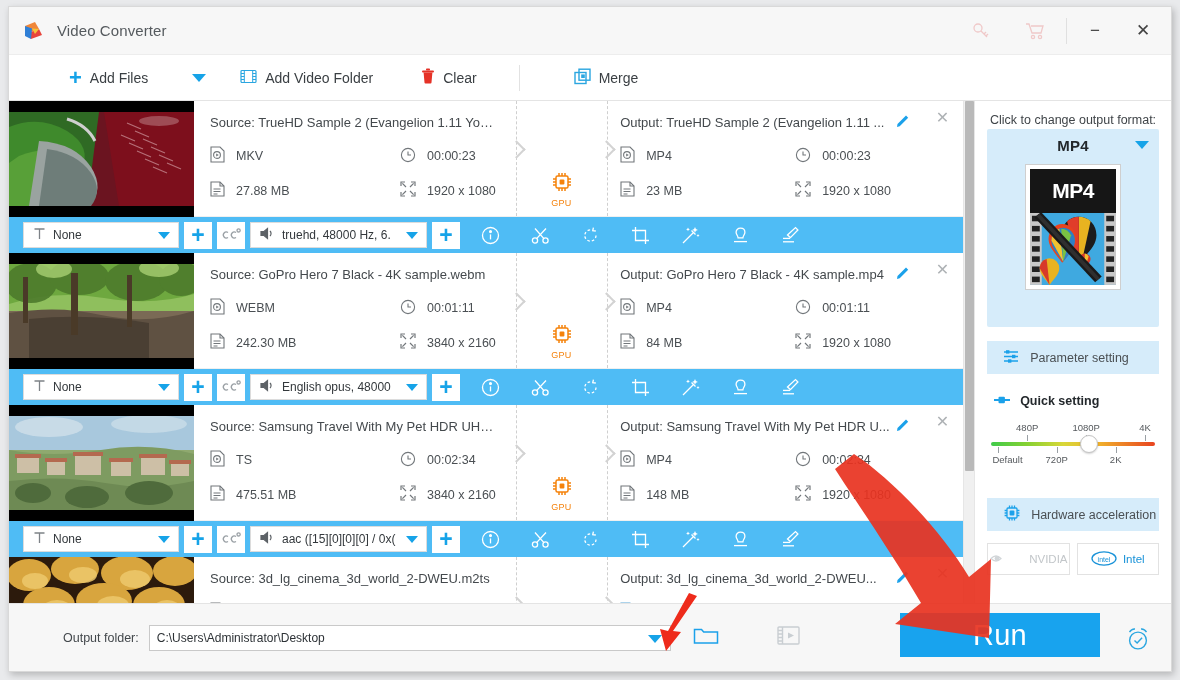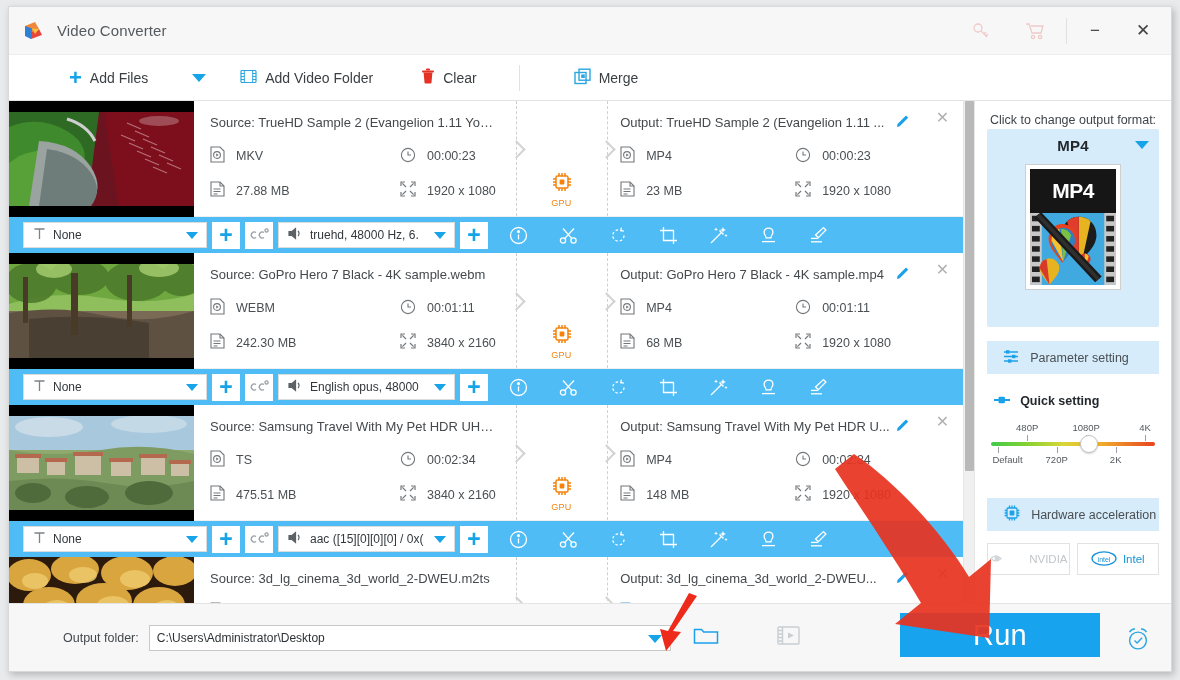--- a/index.html
+++ b/index.html
@@ -207,21 +207,21 @@
   }
   .sel {
     height: 26px;
     background: #fff;
     border: 1px solid #dcdcdc;
     display: flex; align-items: center;
     padding: 0 8px 0 9px;
     gap: 7px;
     font-size: 12px; color: #33383c;
   }
-  .sel.sub { width: 184px; }
+  .sel.sub { width: 156px; }
   .sel.aud { width: 177px; }
   .sel .val { flex: 1; white-space: nowrap; overflow: hidden; }
   .caret-sel {
     width: 0; height: 0;
     border-left: 6px solid transparent;
     border-right: 6px solid transparent;
     border-top: 7px solid #16a3e8;
   }
   .plusbtn {
     width: 28px; height: 27px;
@@ -738,21 +738,21 @@
                         <path d="M8 4.4 V8 h3"></path>
                       </svg></span>
                   <span>00:01:11</span>
                 </div>
                 <div class="meta-cell">
                   <span><svg width="15" height="16" viewBox="0 0 15 16" fill="none" stroke="#72777b" stroke-width="1.1">
                         <path d="M1 1 h9 l4 4 v10 h-13 z"></path>
                         <path d="M10 1 v4 h4"></path>
                         <path d="M3.5 8 h7 M3.5 10.5 h7 M3.5 13 h4"></path>
                       </svg></span>
-                  <span>68 MB</span>
+                  <span>84 MB</span>
                 </div>
                 <div class="meta-cell">
                   <span><svg width="16" height="16" viewBox="0 0 16 16" fill="none" stroke="#72777b" stroke-width="1.2">
                         <path d="M1 5 V1 h4 M11 1 h4 v4 M15 11 v4 h-4 M5 15 H1 v-4"></path>
                         <path d="M2.4 2.4 L6 6 M13.6 2.4 L10 6 M13.6 13.6 L10 10 M2.4 13.6 L6 10"></path>
                       </svg></span>
                   <span>1920 x 1080</span>
                 </div>
               </div>
             </div>

